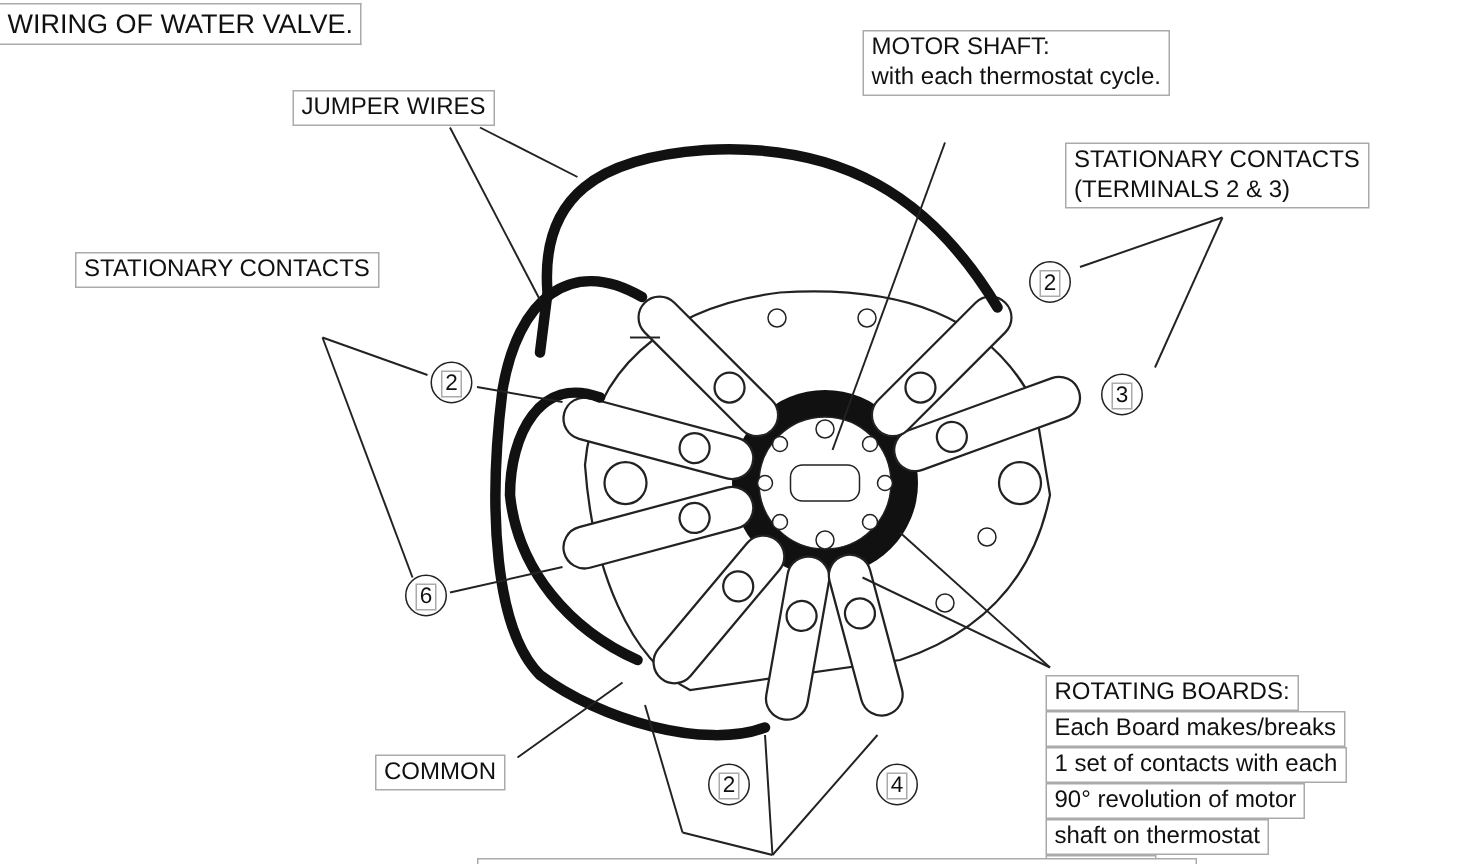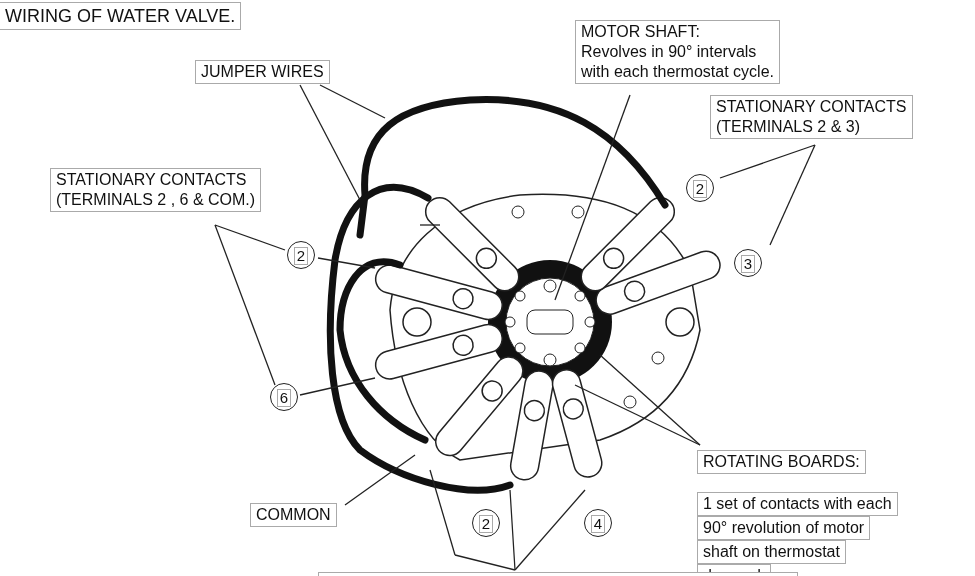--- a/index.html
+++ b/index.html
@@ -98,34 +98,32 @@
       <line x1="515" y1="570" x2="585" y2="490"></line>
   </g>
 </svg>
 
 <div class="lbl" style="left:0;top:2px;font-size:18px;line-height:22px;padding:2px 5px;border-left:none;">
   <div>WIRING OF WATER VALVE.</div>
 </div>
 <div class="lbl" style="left:195px;top:60px;">JUMPER WIRES</div>
 <div class="lbl" style="left:575px;top:20px;">
   <div>MOTOR SHAFT:</div>
-  <div>Revolves in 90° intervals</div>
   <div>with each thermostat cycle.</div>
 </div>
 <div class="lbl c" style="left:710px;top:95px;">
   <div>STATIONARY CONTACTS</div>
   <div>(TERMINALS 2 &amp; 3)</div>
 </div>
 <div class="lbl c" style="left:50px;top:168px;">
   <div>STATIONARY CONTACTS</div>
-  <div>(TERMINALS 2 , 6 &amp; COM.)</div>
 </div>
 <div style="position:absolute;left:697px;top:450px;">
   <div class="lbl" style="position:static;display:inline-block;">ROTATING BOARDS:</div><br>
-  <br>
+  <div class="lbl" style="position:static;display:inline-block;">Each Board makes/breaks</div><br>
   <div class="lbl" style="position:static;display:inline-block;">1 set of contacts with each</div><br>
   <div class="lbl" style="position:static;display:inline-block;">90° revolution of motor</div><br>
   <div class="lbl" style="position:static;display:inline-block;">shaft on thermostat</div><br>
   <div class="lbl" style="position:static;display:inline-block;">demand.</div>
 </div>
 <div class="lbl" style="left:250px;top:503px;">COMMON</div>
 <div class="lbl" style="left:318px;top:572px;width:480px;height:10px;"></div>
 
 <div class="term" style="left:287px;top:241px;"><span>2</span></div>
 <div class="term" style="left:270px;top:383px;"><span>6</span></div>

